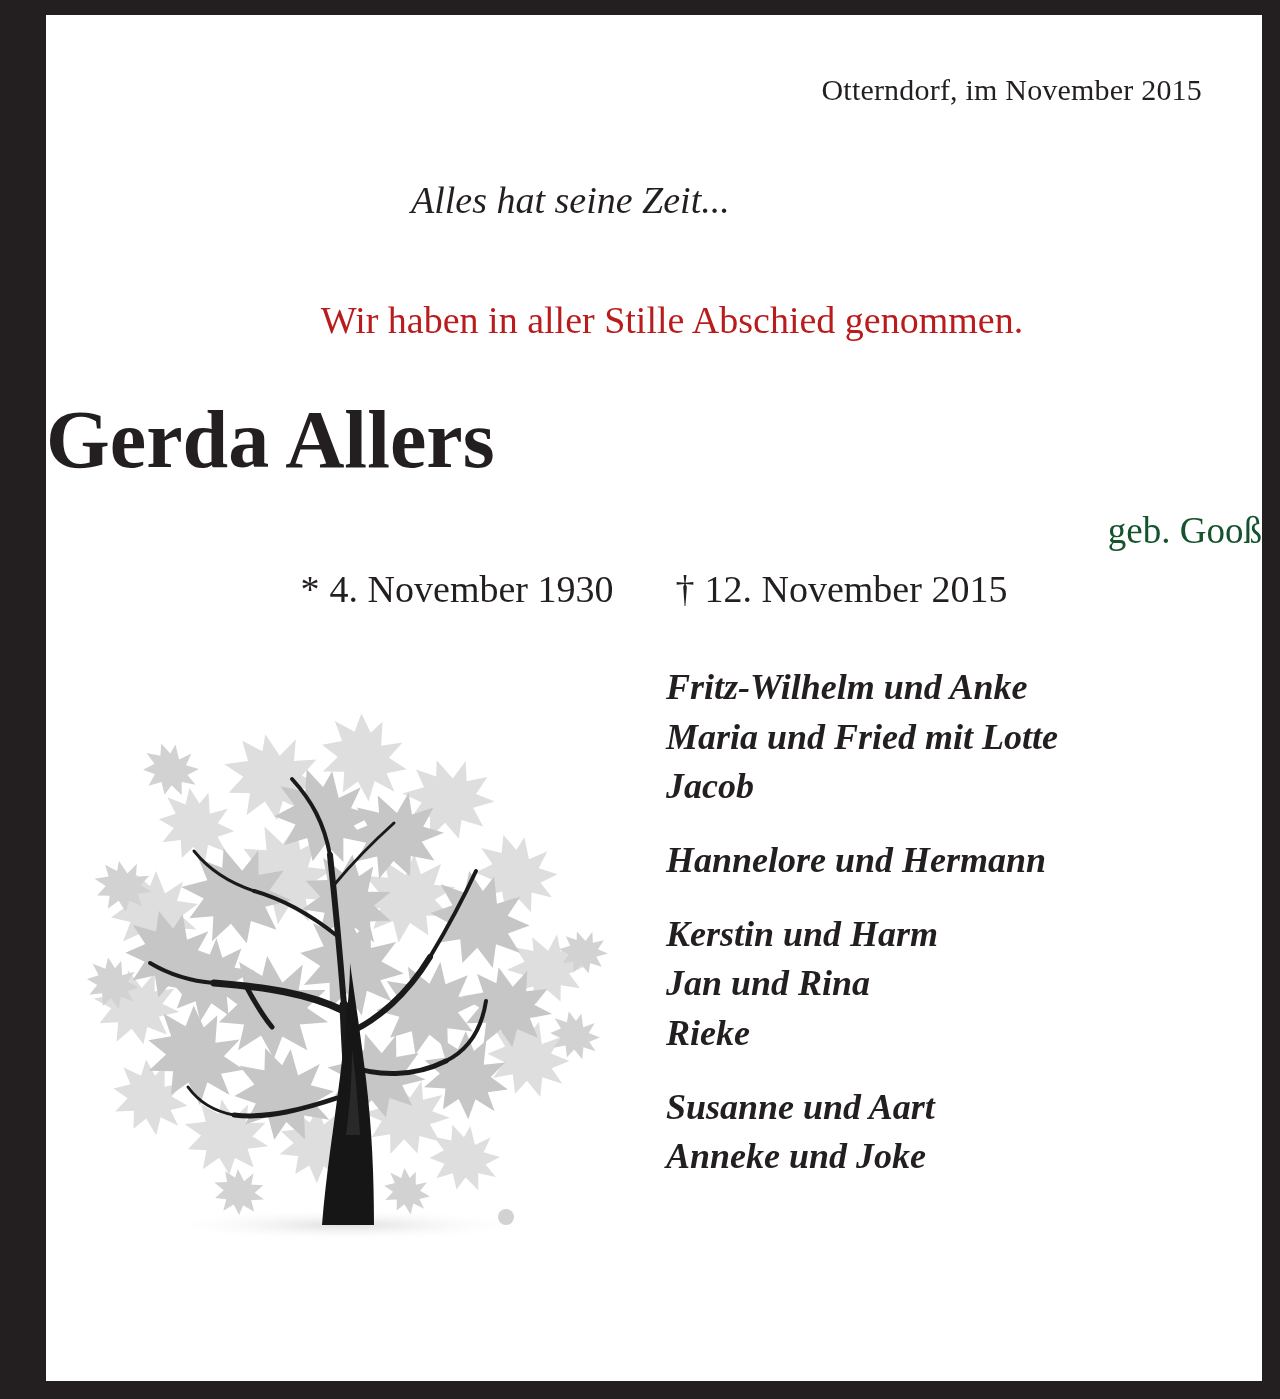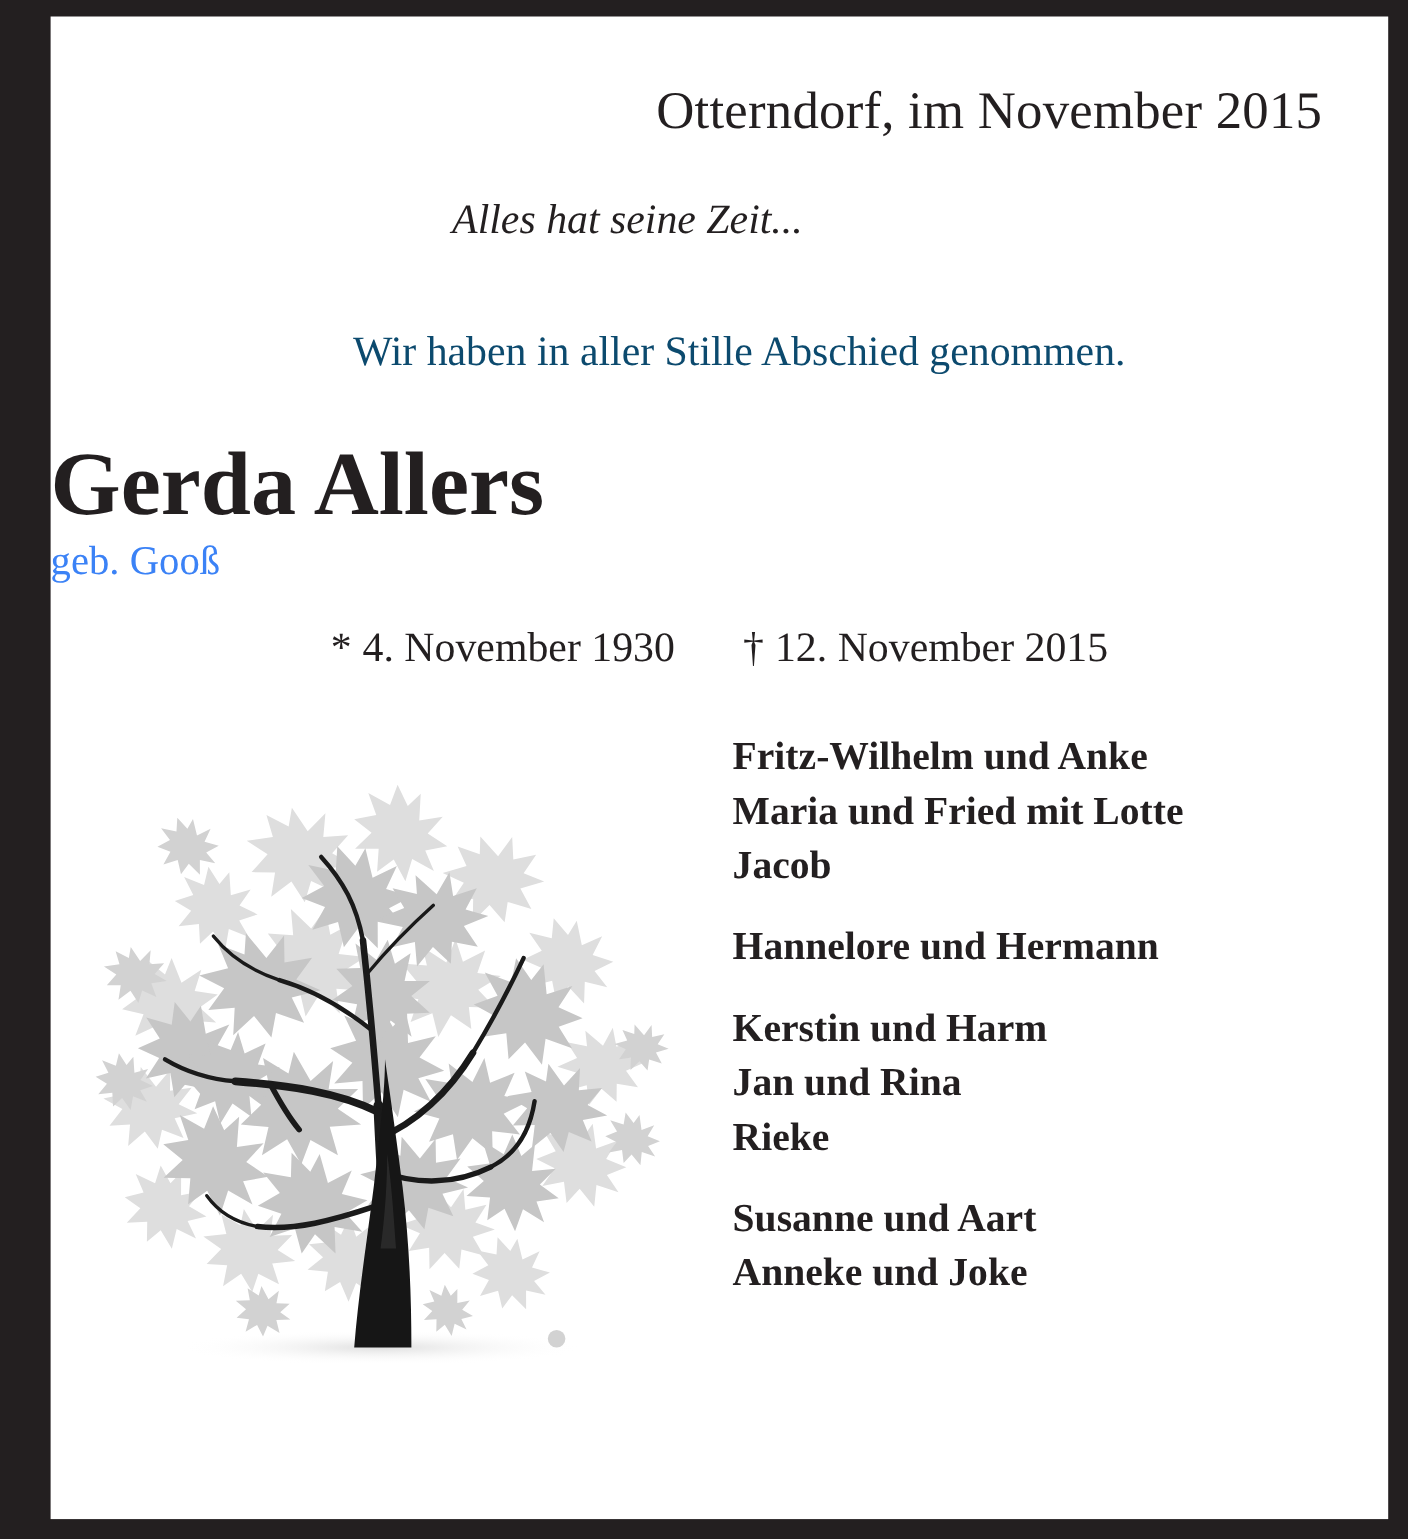--- a/index.html
+++ b/index.html
@@ -26,21 +26,21 @@
     background: #ffffff;
     box-sizing: border-box;
     overflow: hidden;
   }
 
   
   .place-date {
     position: absolute;
     top: 58px;
     right: 60px;
-    font-size: 48px;
+    font-size: 30px;
     color: #231f20;
     letter-spacing: 0.2px;
     white-space: nowrap;
   }
 
   .motto {
     position: absolute;
     top: 163px;
     left: 365px;
     font-size: 38px;
@@ -49,46 +49,46 @@
     white-space: nowrap;
   }
 
   .farewell {
     position: absolute;
     top: 283px;
     left: 0;
     right: 0;
     text-align: center;
     font-size: 38px;
-    color: #0c4a6e;
+    color: #b91c1c;
     white-space: nowrap;
     padding-left: 36px;
   }
 
   .deceased-name {
     position: absolute;
     top: 383px;
     left: 0;
     right: 0;
     text-align: left;
     font-size: 82px;
     font-weight: bold;
     color: #231f20;
     line-height: 1.02;
     white-space: nowrap;
   }
 
   .maiden-name {
     position: absolute;
-    top: 474px;
-    left: 0;
-    right: 0;
-    text-align: left;
+    top: 494px;
+    left: 0;
+    right: 0;
+    text-align: right;
     font-size: 37px;
-    color: #3b82f6;
+    color: #14532d;
     white-space: nowrap;
   }
 
   .dates-row {
     position: absolute;
     top: 552px;
     left: 0;
     right: 0;
     display: flex;
     justify-content: center;
@@ -136,20 +136,21 @@
     margin-bottom: 24px;
   }
   .family-group:last-child { margin-bottom: 0; }
 
   .family-line {
     font-size: 36px;
     font-weight: bold;
     color: #231f20;
     line-height: 1.38;
     white-space: nowrap;
+    font-style: italic;
   }
 </style>
 </head>
 <body>
 
 <div id="notice">
   <div id="inner">
 
     <div class="place-date">Otterndorf, im November 2015</div>
 

